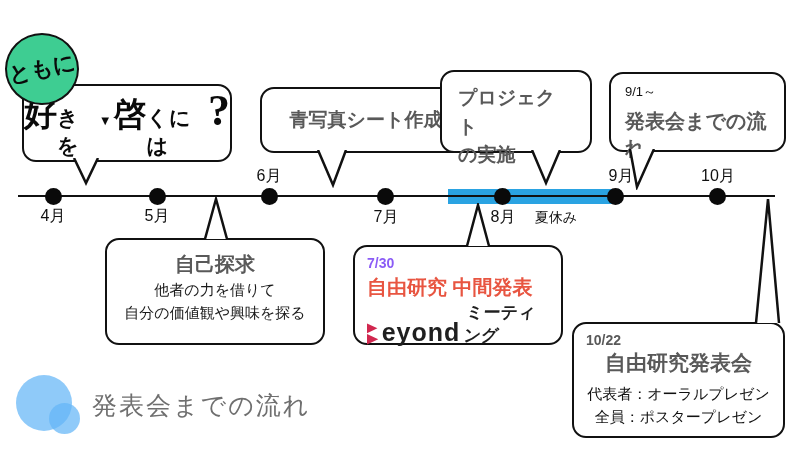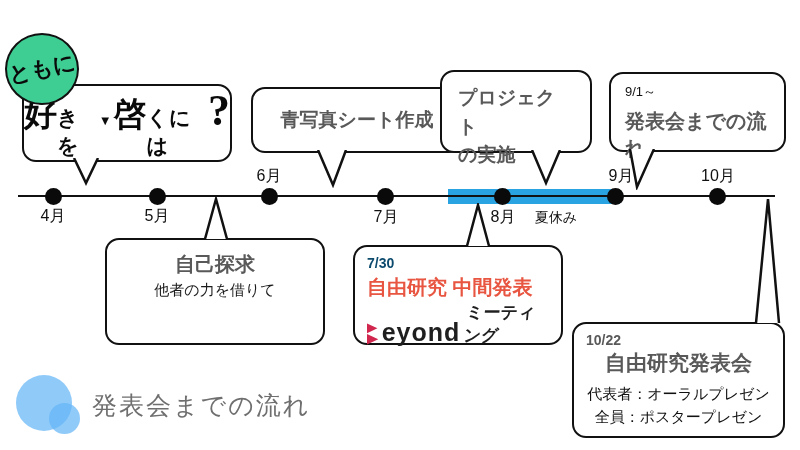--- a/index.html
+++ b/index.html
@@ -22,32 +22,32 @@
   .b-logo{left:22px;top:84px;width:210px;height:78px;display:flex;align-items:center;justify-content:center;}
   .logo-line{display:flex;align-items:baseline;font-family:"Liberation Serif","DejaVu Serif",serif;font-weight:700;color:#0a0a0a;margin-top:6px;}
   .logo-big{font-size:33px;}
   .logo-small{font-size:21px;letter-spacing:1px;}
   .logo-marker{font-size:13px;margin:0 2px;}
   .logo-q{font-size:44px;font-weight:900;margin-left:2px;line-height:0.8;}
   .badge{position:absolute;left:5px;top:33px;width:74px;height:72px;border-radius:50%;
     background:#3ecd92;border:2.5px solid #111;z-index:7;display:flex;align-items:center;justify-content:center;box-sizing:border-box;}
   .badge span{font-size:22px;font-weight:700;color:#0a0a0a;transform:rotate(-12deg);
     font-family:"Liberation Serif","DejaVu Serif",serif;}
-  .b-blueprint{left:251px;top:87px;width:212px;height:66px;display:flex;align-items:center;justify-content:center;}
+  .b-blueprint{left:260px;top:87px;width:212px;height:66px;display:flex;align-items:center;justify-content:center;}
   .b-blueprint .t{font-size:19px;font-weight:700;color:#595959;}
   .b-project{left:440px;top:70px;width:152px;height:83px;padding:12px 16px;}
   .b-project .t{font-size:19px;font-weight:700;color:#595959;line-height:1.5;}
   .b-class{left:609px;top:72px;width:177px;height:80px;padding:9px 14px;}
   .b-class .date{font-size:13px;color:#111;}
   .b-class .t{font-size:20px;font-weight:700;color:#595959;margin-top:7px;}
   .b-self{left:105px;top:238px;width:220px;height:107px;text-align:center;padding-top:11px;}
   .b-self .t{font-size:20px;font-weight:700;color:#595959;}
   .b-self .body{font-size:15px;color:#1a1a1a;line-height:1.55;}
   .b-interim{left:353px;top:245px;width:210px;height:100px;padding:8px 12px;}
-  .b-interim .date{font-size:14px;font-weight:700;color:#0c4a6e;}
+  .b-interim .date{font-size:14px;font-weight:700;color:#8b5cf6;}
   .b-interim .t{font-size:20px;font-weight:700;color:#e85541;margin-top:3px;}
   .beyond-row{display:flex;align-items:flex-end;}
   .beyond-word{font-size:25px;font-weight:700;color:#1f1f1f;letter-spacing:1px;margin-left:1px;}
   .beyond-suffix{font-size:17px;font-weight:700;color:#1f1f1f;margin-left:5px;transform:skewX(-6deg);}
   .b-final{left:572px;top:322px;width:213px;height:116px;padding:8px 12px;}
   .b-final .date{font-size:14px;font-weight:700;color:#595959;}
   .b-final .t{font-size:21px;font-weight:700;color:#595959;text-align:center;margin-top:1px;}
   .b-final .body{font-size:15px;color:#111;line-height:1.55;text-align:center;margin-top:5px;}
   
   .circle-lg{position:absolute;left:16px;top:375px;width:56px;height:56px;border-radius:50%;
@@ -116,20 +116,21 @@
     <div class="t">発表会までの流れ</div>
   </div>
   <svg class="tail" style="left:627px;top:149px" width="30" height="41">
     <path d="M3,0 L10,38 L27,0" fill="#fff" stroke="#111" stroke-width="2.5"></path>
   </svg>
 
   <div class="balloon b-self">
     <div class="t">自己探求</div>
     <div class="body">
       <div>他者の力を借りて</div>
+      <div>自分の価値観や興味を探る</div>
     </div>
   </div>
   <svg class="tail" style="left:203px;top:197px" width="26" height="44">
     <path d="M2,42 L13,2 L24,42" fill="#fff" stroke="#111" stroke-width="2.5"></path>
   </svg>
 
   <div class="balloon b-interim">
     <div class="date">7/30</div>
     <div class="t">自由研究 中間発表</div>
     <div class="beyond-row">

